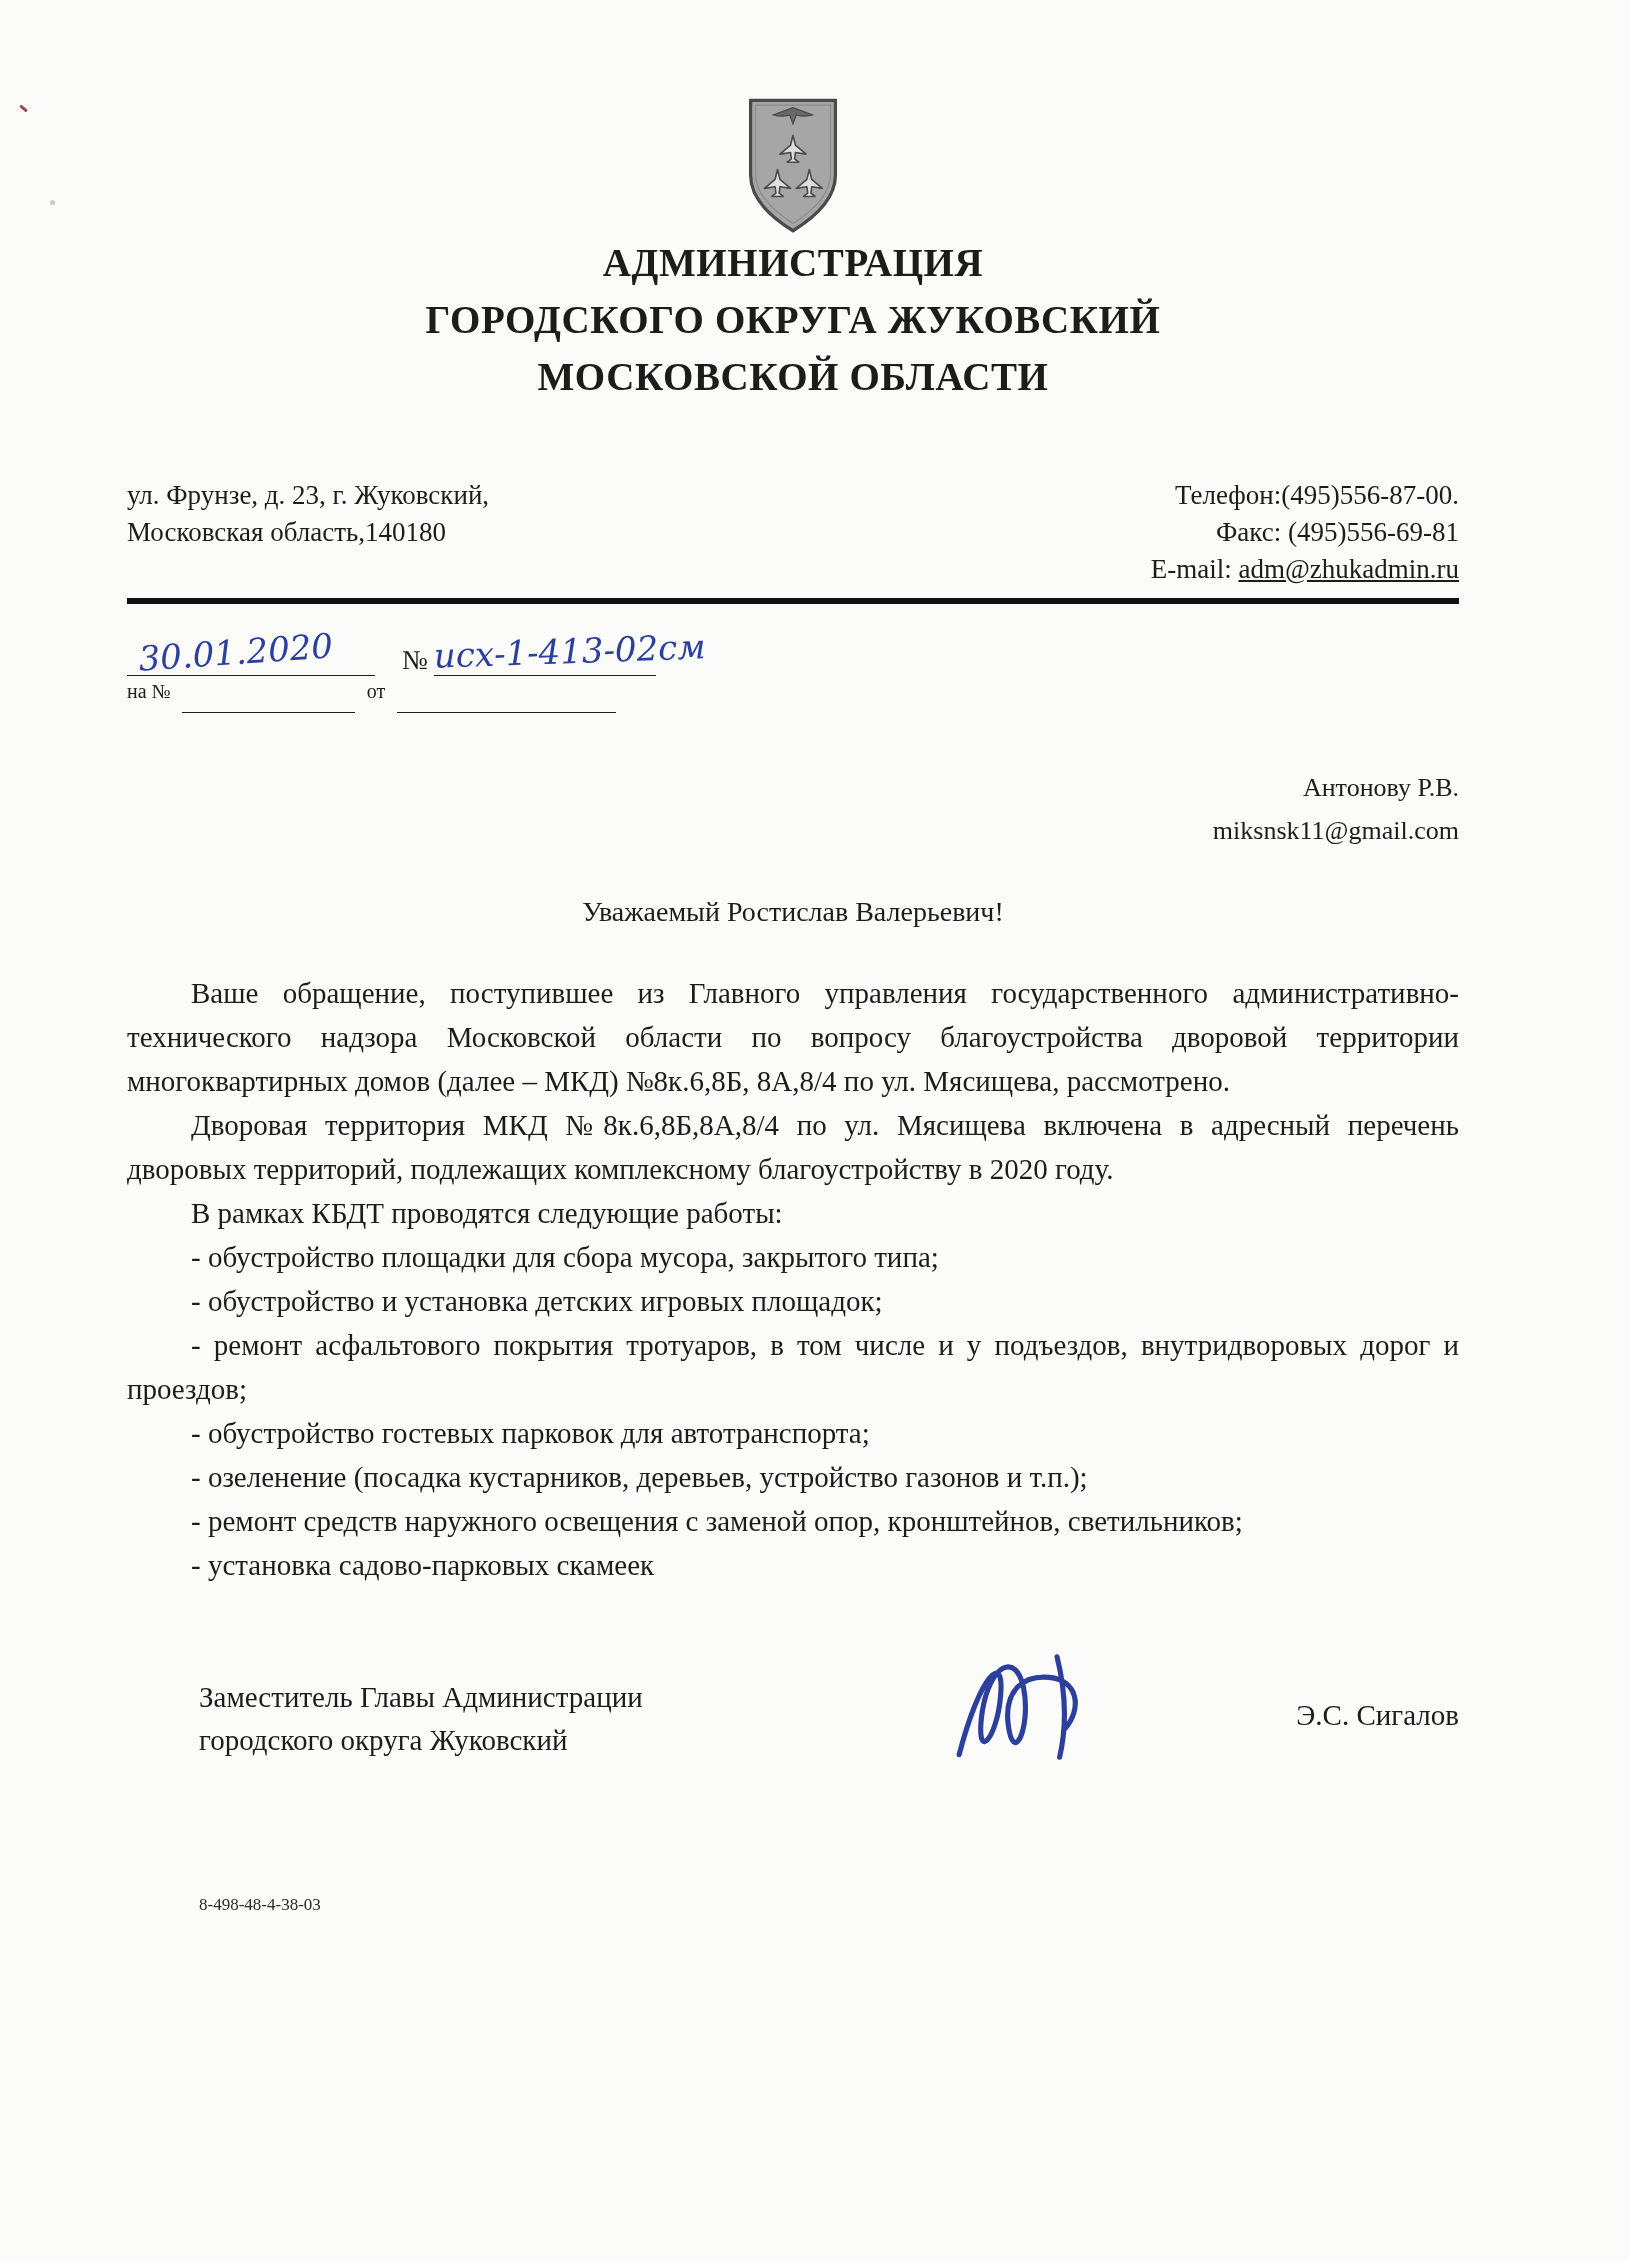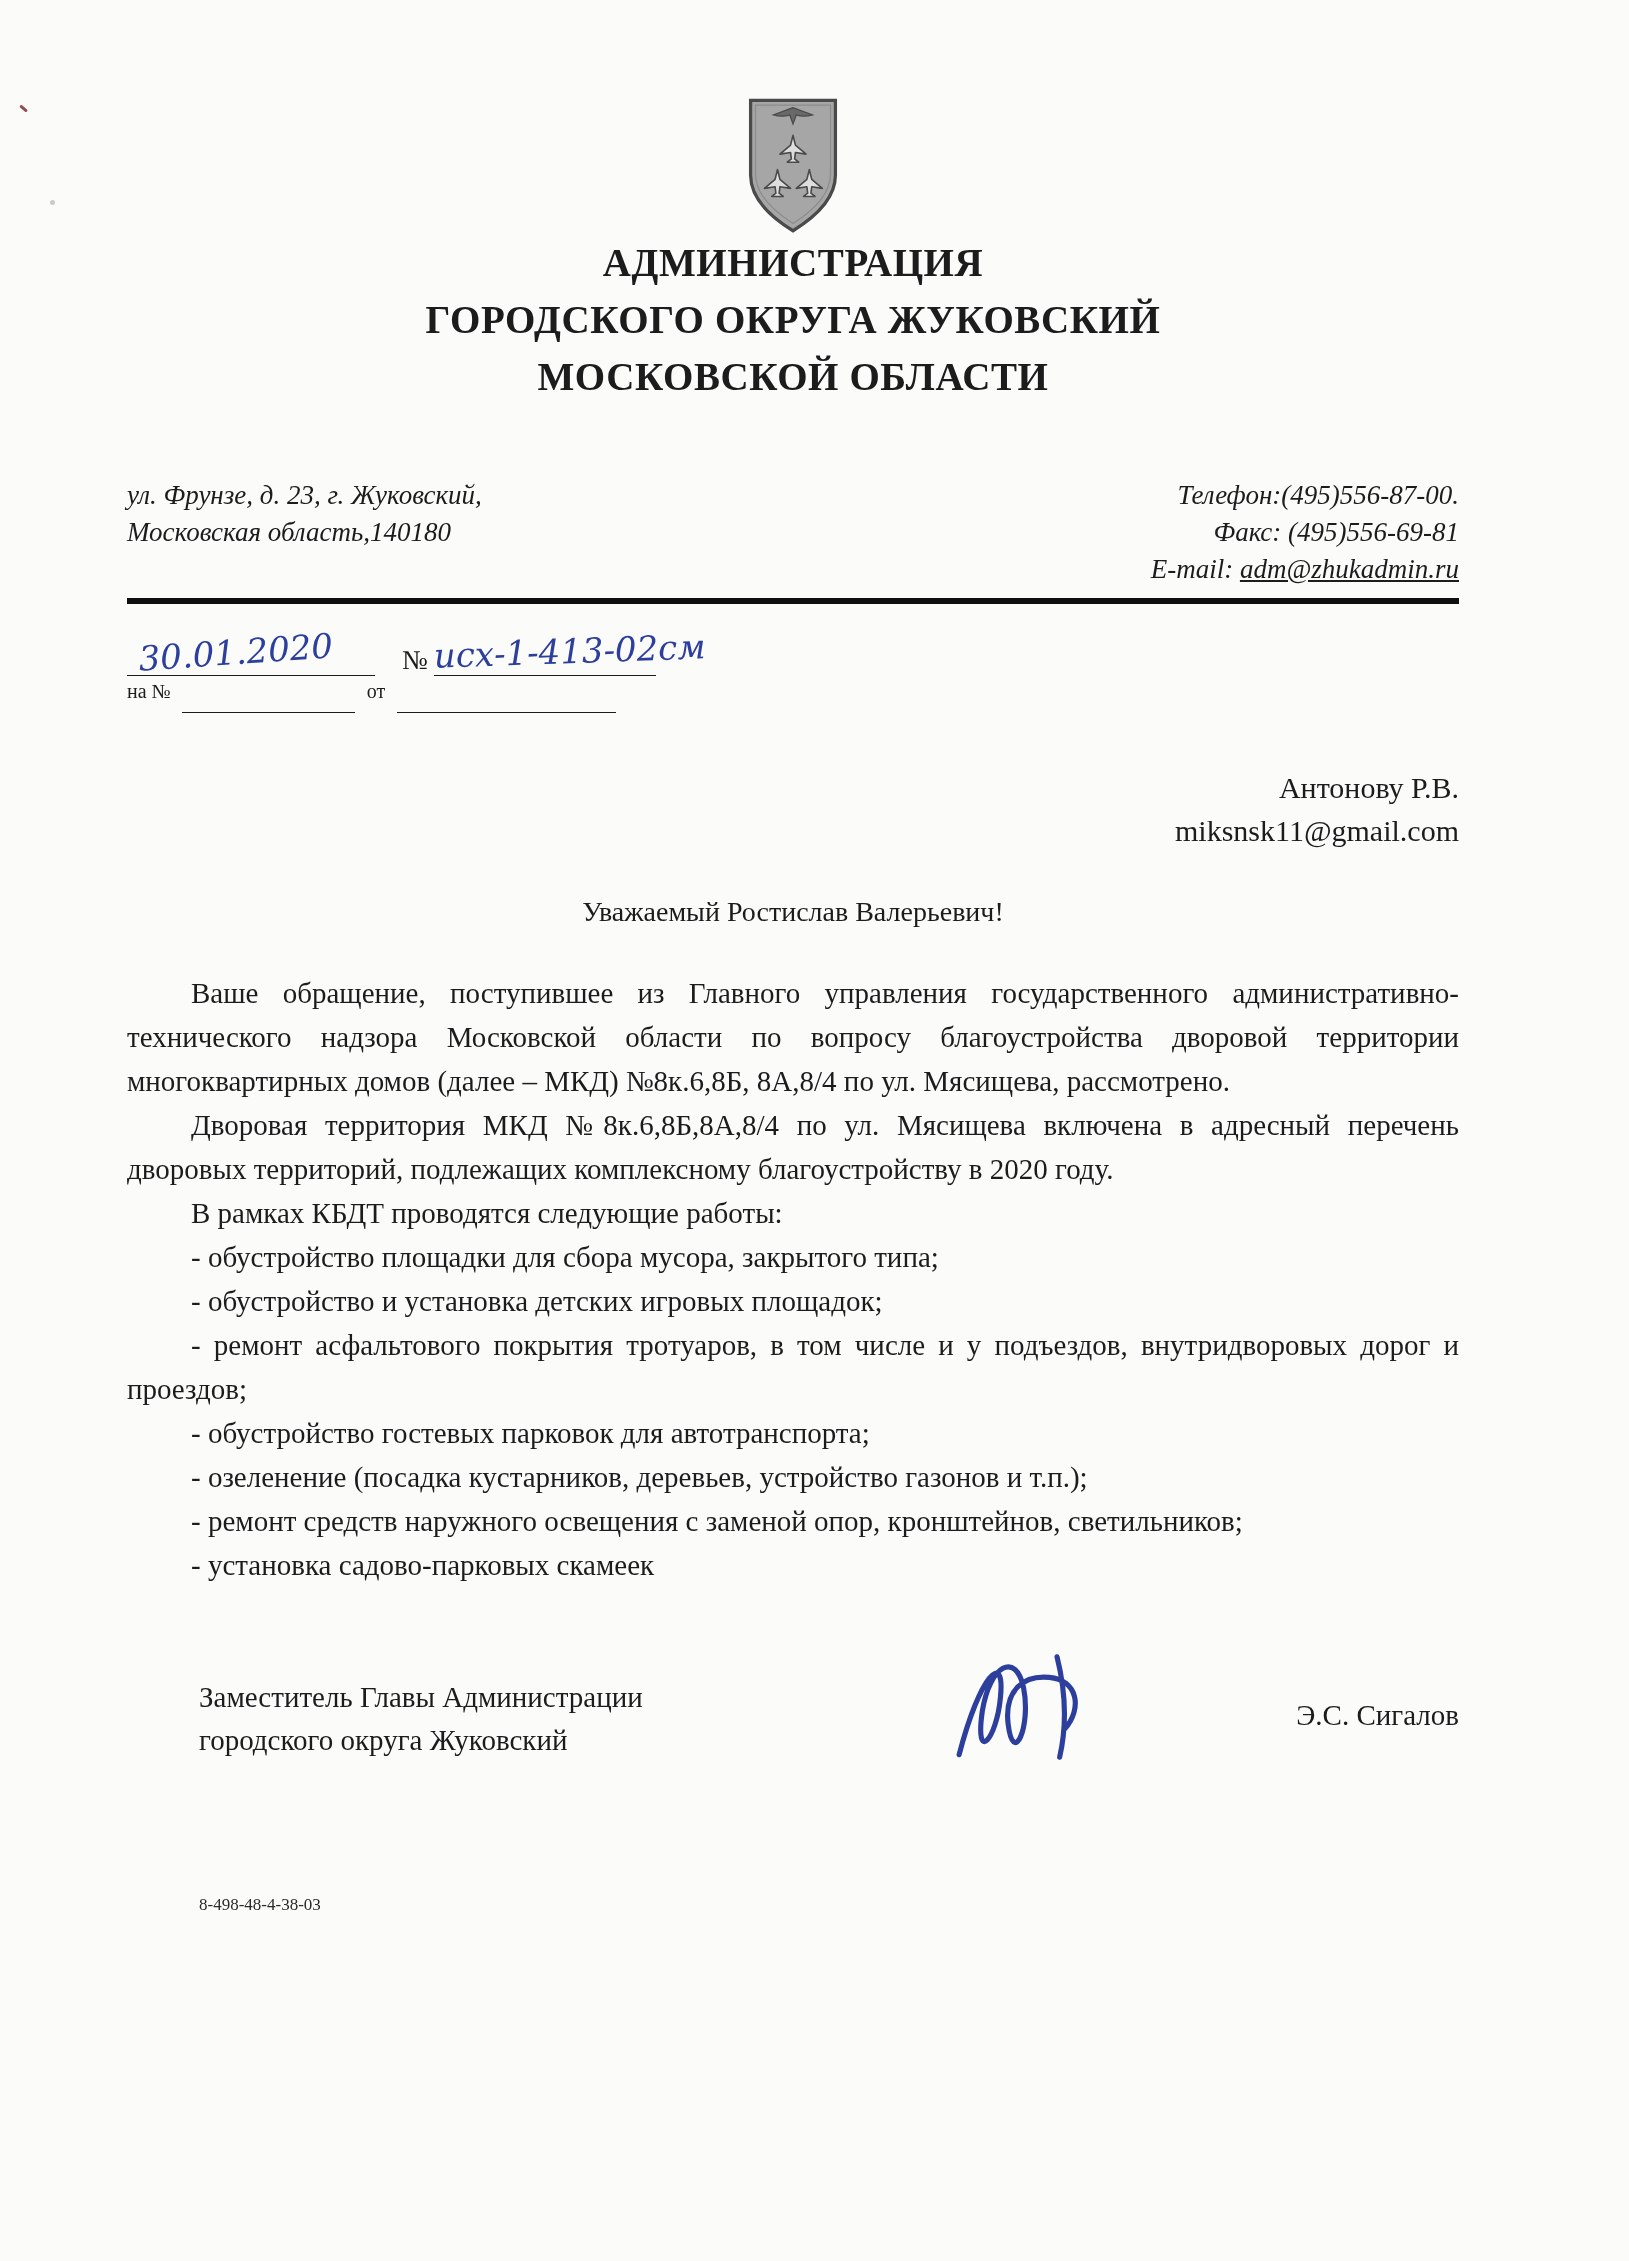--- a/index.html
+++ b/index.html
@@ -19,41 +19,41 @@
   .speck.s1{left:19.3px;top:10.3px;width:9px;height:3.2px;transform:rotate(40deg);}
   .speck.s2{left:50px;top:103px;width:5.2px;height:5.2px;background:#9a9a9a;border-radius:50%;opacity:.5;}
 
   
   .emblem{margin:97px auto 0 auto;width:98px;height:137px;display:block;}
 
   
   .org-title{text-align:center;font-weight:bold;font-size:39px;line-height:57px;letter-spacing:0.6px;}
 
   
-  .contact-row{margin-top:72px;display:flex;justify-content:space-between;align-items:flex-start;font-size:27px;line-height:37px;font-style:italic;}
+  .contact-row{margin-top:72px;display:flex;justify-content:space-between;align-items:flex-start;font-size:27px;line-height:37px;}
   .contacts{text-align:right;}
   .u{text-decoration:underline;}
 
   .rule{margin-top:10.3px;height:5.8px;background:#101010;}
 
   
   .ref-line1{margin-top:22px;font-size:27px;height:50px;display:flex;align-items:flex-end;}
   .hand{color:#2d3f9d;font-style:italic;font-size:34px;font-family:"DejaVu Serif","Liberation Serif",serif;}
   .blank-under{display:inline-block;border-bottom:1.9px solid #1c1c1c;text-align:left;}
   .date-blank{width:248px;}
   .date-blank .ink{display:inline-block;transform:rotate(-4deg) translateY(-2.6px);padding-left:11.6px;white-space:nowrap;}
   .num-label{margin-left:27px;margin-right:6.4px;}
   .num-blank{width:222px;}
   .num-blank .ink{display:inline-block;transform:rotate(-2deg) translateY(-3.9px);white-space:nowrap;}
   .ref-line2{margin-top:4px;font-size:20px;display:flex;align-items:flex-start;}
   .blank2{width:173px;margin:0 11.6px;border-bottom:1.9px solid #1c1c1c;height:32px;display:inline-block;}
   .blank3{width:219px;margin-left:11.6px;border-bottom:1.9px solid #1c1c1c;height:32px;display:inline-block;}
 
   
-  .recipient{margin-top:53px;text-align:right;font-size:30px;line-height:43px;}
+  .recipient{margin-top:53px;text-align:right;font-size:26px;line-height:43px;}
 
   
   .salutation{margin-top:44px;text-align:center;font-size:28px;}
 
   
   .body-block{margin-top:43px;font-size:29px;line-height:44px;text-align:justify;}
   .body-p{margin:0;text-indent:64px;}
 
   
   .sig-row{margin-top:89px;position:relative;font-size:29px;line-height:43px;display:flex;justify-content:space-between;align-items:flex-start;}

